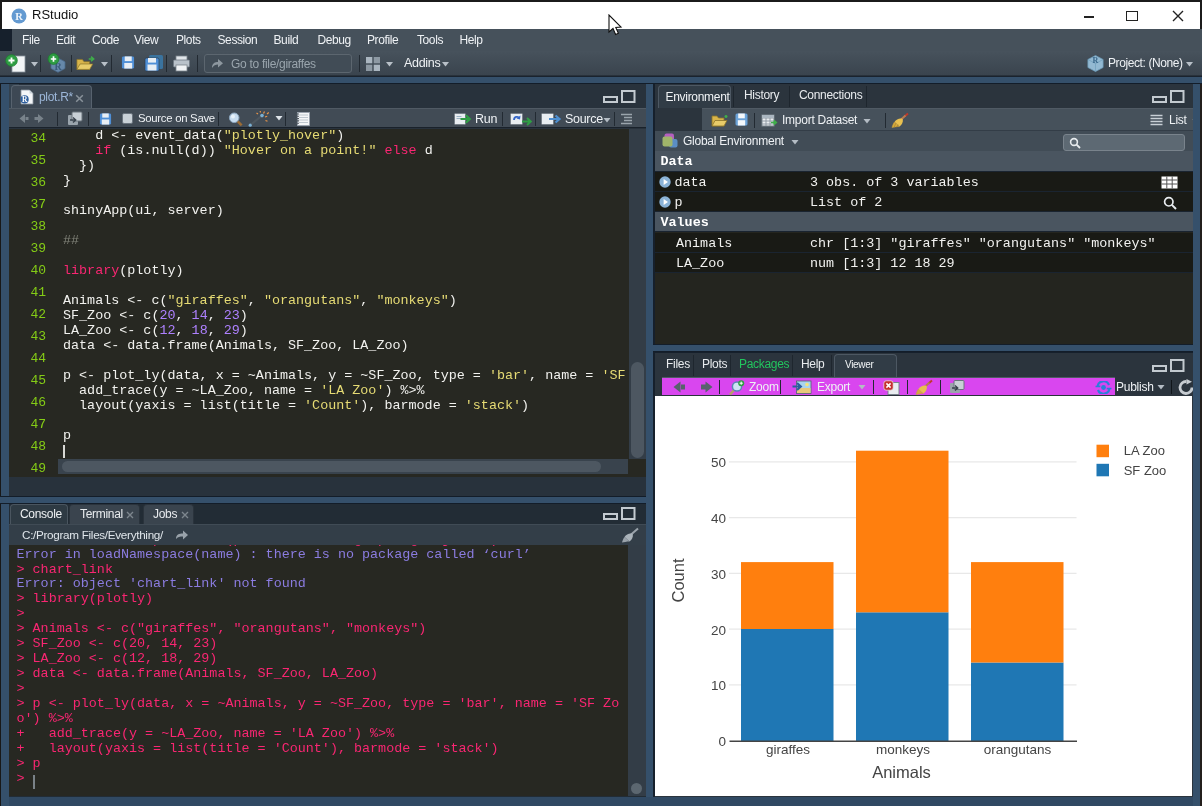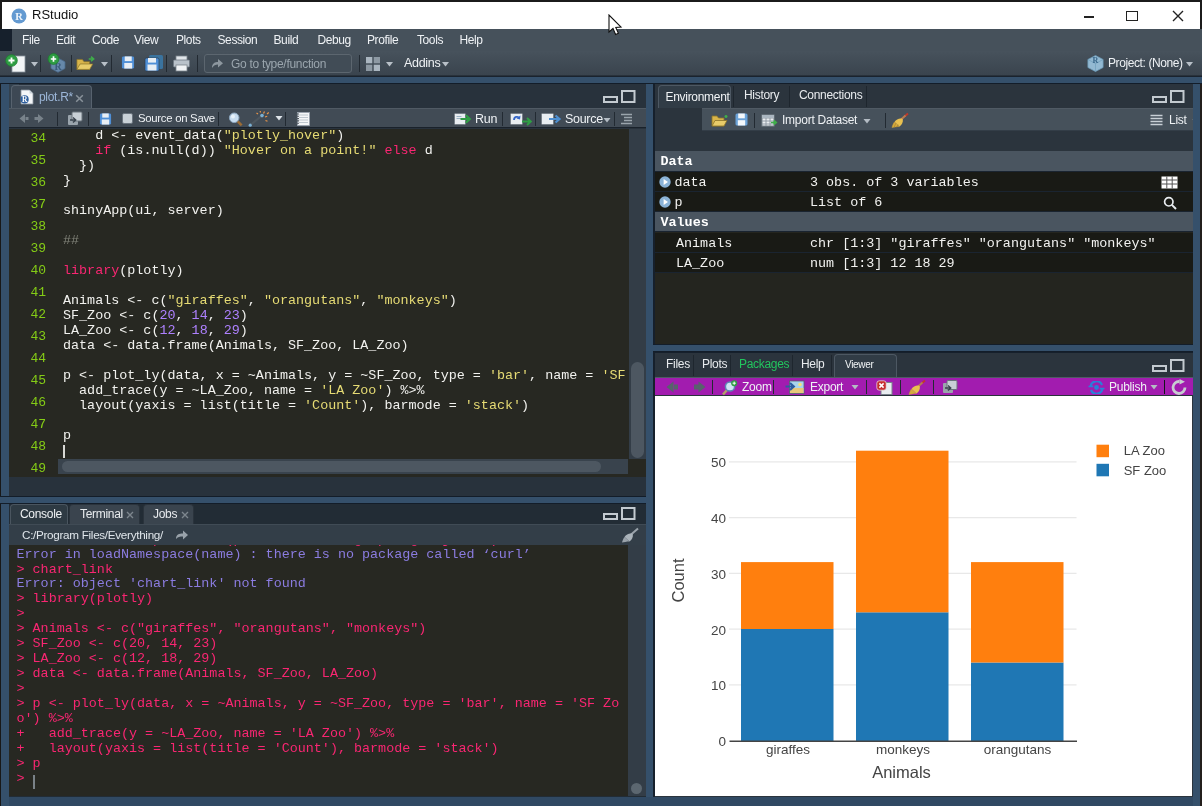--- a/index.html
+++ b/index.html
@@ -93,21 +93,21 @@
     <rect x="4" y="1" width="11" height="5" fill="#e0e5e9" stroke="#7a848c" stroke-width="0.8"></rect>
     <rect x="1.5" y="5" width="16" height="7" rx="1" fill="#b9c2ca" stroke="#707a84" stroke-width="0.8"></rect>
     <rect x="4" y="10" width="11" height="6" fill="#f0f3f5" stroke="#7a848c" stroke-width="0.8"></rect>
   </svg>
   <div class="sep" style="left:196.5px;top:4px;height:17px;"></div>
 
   <div class="abs" style="left:204px;top:3.5px;width:148px;height:18.5px;background:#414c56;border:1px solid #5c666f;border-radius:3px;">
     <svg class="abs" style="left:6px;top:3px;" width="13" height="11" viewBox="0 0 13 11">
       <path d="M1 10 C1 5 4 4 7 4 L7 1 L12 5.2 L7 9.4 L7 6.5 C4.5 6.5 2.5 7.5 1 10 Z" fill="#8d979f"></path>
     </svg>
-    <span class="abs ui" style="left:26px;top:2px;font-size:12px;letter-spacing:-0.3px;color:#9aa5ad;">Go to type/function</span>
+    <span class="abs ui" style="left:26px;top:2px;font-size:12px;letter-spacing:-0.3px;color:#9aa5ad;">Go to file/giraffes</span>
   </div>
   <div class="sep" style="left:359px;top:4px;height:17px;"></div>
   <svg class="abs" style="left:365px;top:5px;" width="16" height="15" viewBox="0 0 16 15">
     <rect x="1" y="1" width="6.3" height="6.3" fill="#aab6c0"></rect>
     <rect x="8.7" y="1" width="6.3" height="6.3" fill="#8d99a3"></rect>
     <rect x="1" y="8.7" width="6.3" height="6.3" fill="#8d99a3"></rect>
     <rect x="8.7" y="8.7" width="6.3" height="6.3" fill="#aab6c0"></rect>
   </svg>
   <svg class="abs" style="left:386px;top:11px;" width="7" height="5" viewBox="0 0 7 5">
       <path d="M0 0 L7 0 L3.5 4.5 Z" fill="#b8c0c8"></path>
@@ -397,20 +397,37 @@
     <div class="sep" style="left:502px;top:4px;height:15px;"></div>
     <svg class="abs" style="left:508px;top:3.5px;" width="16" height="16" viewBox="0 0 16 16">
       <path d="M13.2 8 A5.6 5.6 0 1 1 8 2.4" stroke="#c7ccd1" stroke-width="2.6" fill="none"></path>
       <path d="M8 0.2 L13 2.6 L8 5.2 Z" fill="#c7ccd1"></path>
     </svg>
     <svg class="abs" style="left:528px;top:9px;" width="8" height="6" viewBox="0 0 8 6">
         <path d="M0.5 1 L7.5 1 L4 5.5 Z" fill="#b4bcc4"></path>
       </svg>
   </div>
 
+  <div class="abs" style="left:0;top:47px;width:538px;height:21px;background:#414c56;">
+    <svg class="abs" style="left:7px;top:2px;" width="16" height="16" viewBox="0 0 16 16">
+      <rect x="2.5" y="0.5" width="9.5" height="9.5" rx="2" fill="#b55fc0"></rect>
+      <rect x="7" y="6" width="8.5" height="8.5" rx="2" fill="#5b8ec4"></rect>
+      <rect x="0.5" y="3.5" width="10" height="10" rx="2" fill="#a0b56a"></rect>
+    </svg>
+    <span class="abs ui" style="left:28px;top:3px;font-size:12px;color:#eef1f4;">Global Environment</span>
+    <svg class="abs" style="left:136px;top:8px;" width="8" height="6" viewBox="0 0 8 6">
+        <path d="M0.5 1 L7.5 1 L4 5.5 Z" fill="#b4bcc4"></path>
+      </svg>
+    <div class="abs" style="left:408px;top:3px;width:122px;height:16.5px;background:#5d6973;border:1px solid #79838c;border-radius:3px;">
+      <svg class="abs" style="left:5px;top:2px;" width="12" height="12" viewBox="0 0 12 12">
+        <circle cx="5" cy="5" r="3.4" fill="none" stroke="#e8ecef" stroke-width="1.6"></circle>
+        <path d="M7.6 7.6 L11 11" stroke="#e8ecef" stroke-width="1.8"></path>
+      </svg>
+    </div>
+  </div>
 
   <div class="abs" style="left:0;top:67px;width:538px;height:193px;background:#24251f;">
     <div class="abs" style="left:0;top:0;width:538px;height:21px;background:#4a5560;border-bottom:1px solid #1a2430;">
       <span class="abs mono" style="left:5.5px;top:2.5px;font-size:13.4px;font-weight:bold;color:#fff;">Data</span>
     </div>
     <div class="abs" style="left:0;top:21px;width:538px;height:20.2px;background:#191a15;border-bottom:1px solid #1a2430;">
       <svg class="abs" style="left:3.5px;top:4.3px;" width="12" height="12" viewBox="0 0 12 12">
         <circle cx="6" cy="6" r="5.7" fill="#8cb4d8"></circle>
           <path d="M4.6 3 L9 6 L4.6 9 Z" fill="#fff"></path>
       </svg>
@@ -420,21 +437,21 @@
         <rect x="0.5" y="0.5" width="16" height="12" fill="#fff"></rect>
         <path d="M0.5 4 h16 M0.5 8 h16 M5.8 0.5 v12 M11.2 0.5 v12" stroke="#555" stroke-width="1"></path>
       </svg>
     </div>
     <div class="abs" style="left:0;top:41.2px;width:538px;height:20.1px;background:#191a15;border-bottom:1px solid #1a2430;">
       <svg class="abs" style="left:3.5px;top:4.3px;" width="12" height="12" viewBox="0 0 12 12">
         <circle cx="6" cy="6" r="5.7" fill="#8cb4d8"></circle>
           <path d="M4.6 3 L9 6 L4.6 9 Z" fill="#fff"></path>
       </svg>
       <span class="abs mono" style="left:19.5px;top:3px;font-size:13.4px;color:#f2f2f0;">p</span>
-      <span class="abs mono" style="left:155px;top:3px;font-size:13.4px;color:#f2f2f0;">List of 6</span>
+      <span class="abs mono" style="left:155px;top:3px;font-size:13.4px;color:#f2f2f0;">List of 2</span>
       <svg class="abs" style="left:508px;top:3.5px;" width="14" height="14" viewBox="0 0 14 14">
         <circle cx="5.8" cy="5.8" r="4.2" fill="none" stroke="#e8ecef" stroke-width="1.7"></circle>
         <path d="M8.9 8.9 L13 13" stroke="#e8ecef" stroke-width="2"></path>
       </svg>
     </div>
     <div class="abs" style="left:0;top:61.3px;width:538px;height:20.2px;background:#4a5560;border-bottom:1px solid #1a2430;">
       <span class="abs mono" style="left:5.5px;top:2.5px;font-size:13.4px;font-weight:bold;color:#fff;">Values</span>
     </div>
     <div class="abs" style="left:0;top:81.5px;width:538px;height:20.2px;background:#191a15;border-bottom:1px solid #1a2430;">
       <span class="abs mono" style="left:21px;top:3px;font-size:13.4px;color:#f2f2f0;">Animals</span>
@@ -460,21 +477,21 @@
   <span class="abs ui" style="left:146px;top:4px;font-size:12px;letter-spacing:-0.3px;color:#e8ebee;">Help</span>
   <div class="abs vsep" style="left:176px;top:2px;height:21px;"></div>
   <div class="abs" style="left:179px;top:0.5px;width:63px;height:23.5px;background:#313c46;border:1px solid #4d5863;border-bottom:none;border-radius:4px 4px 0 0;">
     <span class="abs ui" style="left:10px;top:4px;font-size:10px;letter-spacing:-0.3px;color:#f0f3f5;">Viewer</span>
   </div>
   <svg class="abs" style="left:497px;top:6px;" width="33" height="13" viewBox="0 0 33 13">
     <rect x="1" y="7" width="13" height="5" fill="none" stroke="#c3cad0" stroke-width="2"></rect>
     <rect x="19" y="1" width="12.5" height="11" fill="none" stroke="#c3cad0" stroke-width="2"></rect>
   </svg>
 
-  <div class="abs" style="left:0;top:24px;width:538px;height:18.5px;background:#a21caf;border-top:1px solid #505a64;border-bottom:1px solid #29323b;">
+  <div class="abs" style="left:7px;top:24px;width:453px;height:18.5px;background:#d946ef;border-top:1px solid #505a64;border-bottom:1px solid #29323b;">
     <svg class="abs" style="left:10px;top:2px;" width="42" height="14" viewBox="0 0 42 14">
       <path d="M8.5 1.5 L8.5 12.5 L1.5 7 Z M9 4.5 h4 v5 h-4 z" fill="#57626c"></path>
       <path d="M33.5 1.5 L33.5 12.5 L40.5 7 Z M29 4.5 h4.5 v5 h-4.5 z" fill="#57626c"></path>
     </svg>
     <div class="sep" style="left:57px;top:2px;height:14px;"></div>
     <svg class="abs" style="left:66px;top:1.5px;" width="17" height="16" viewBox="0 0 17 16">
       <path d="M6.5 9.5 L2 14.5" stroke="#b5a06a" stroke-width="2.6"></path>
       <circle cx="9" cy="6.5" r="4.6" fill="#cfe2f4" stroke="#5b87b5" stroke-width="1.5"></circle>
       <circle cx="13.2" cy="3.2" r="3" fill="#2f9e44"></circle>
       <path d="M11.6 3.2 h3.2 M13.2 1.6 v3.2" stroke="#fff" stroke-width="1"></path>

